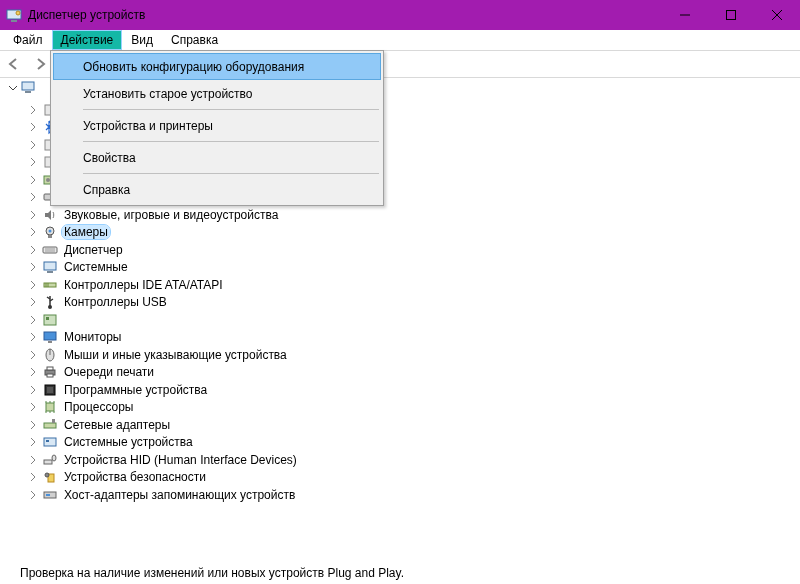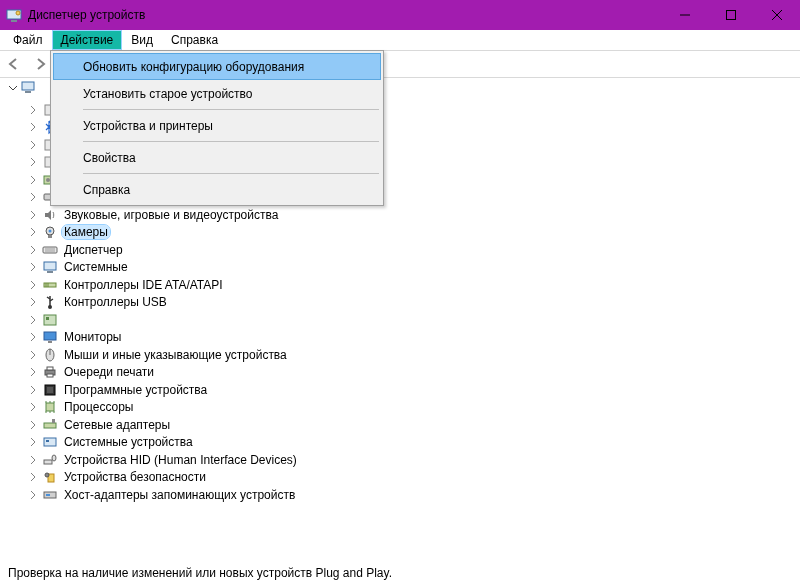--- a/index.html
+++ b/index.html
@@ -164,21 +164,21 @@
   }
   .dd-sep {
     height: 1px;
     background: #c0c0c0;
     margin: 2px 2px 2px 30px;
   }
 
   
   .statusbar {
     position: absolute;
-    left: 4px; right: 0; bottom: 0;
+    left: 16px; right: 0; bottom: 0;
     height: 22px;
     display: flex;
     align-items: center;
     padding-left: 4px;
     font-size: 12px;
     background: #fff;
   }
 
   .chev svg { display: block; }
 </style>

